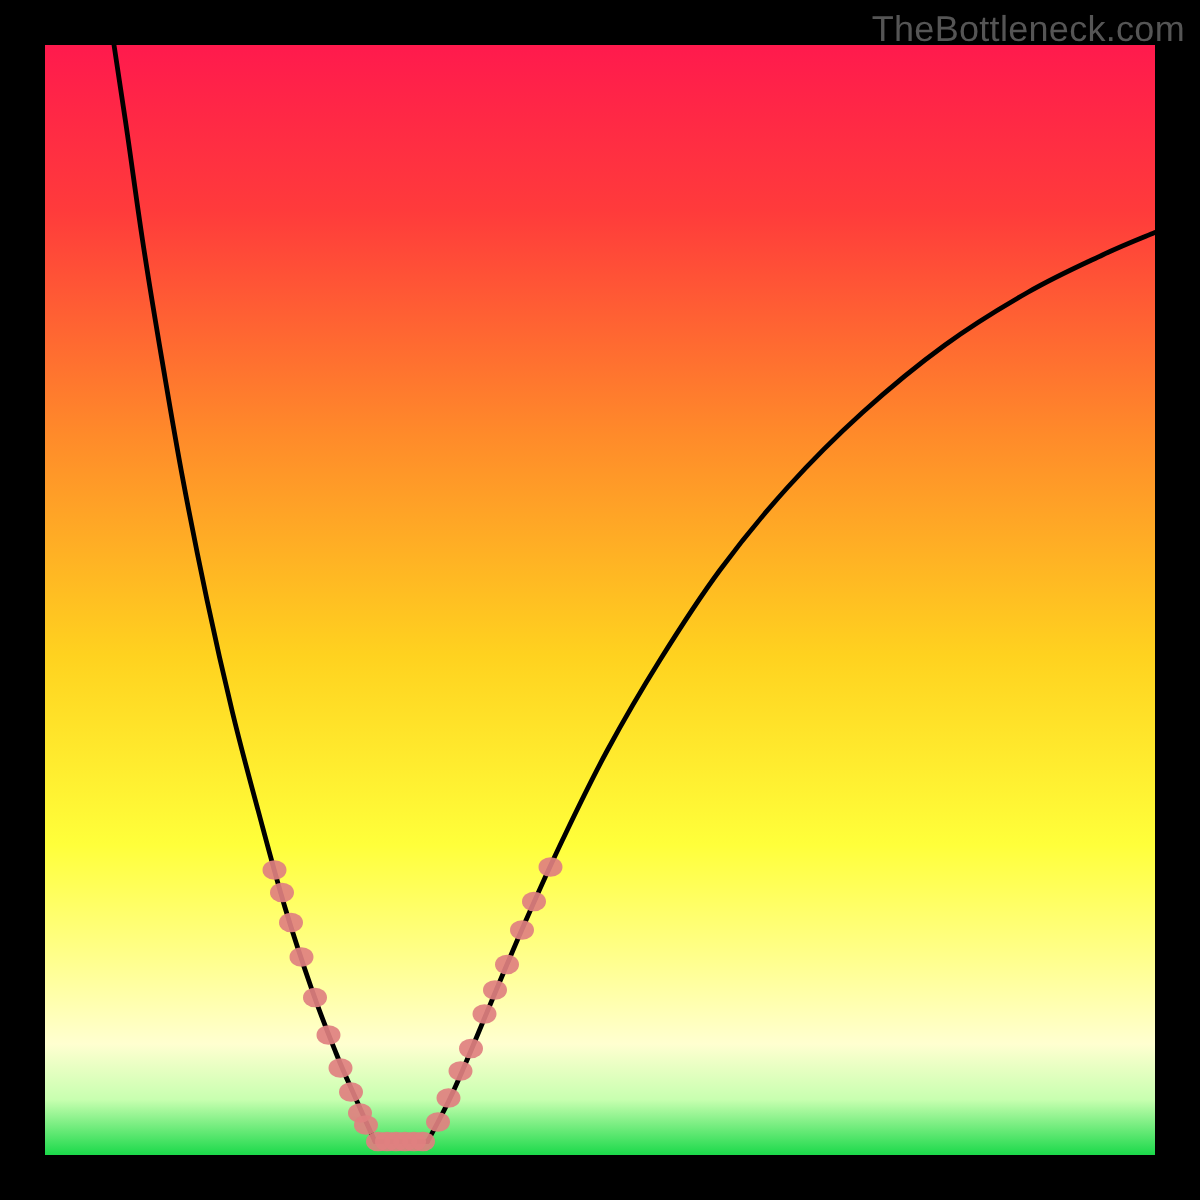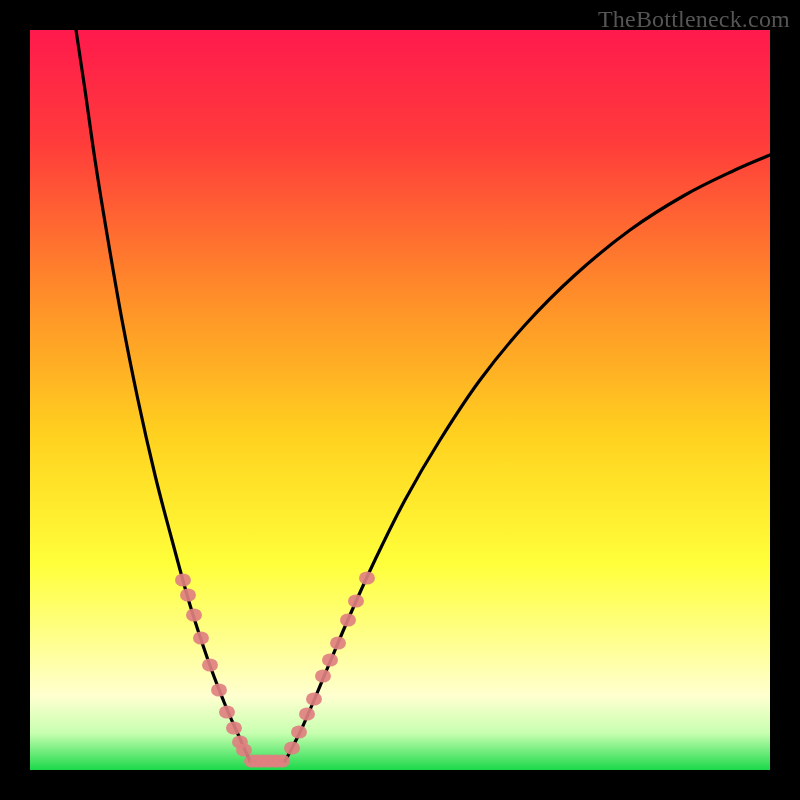--- a/index.html
+++ b/index.html
@@ -15,21 +15,21 @@
     left: 30px;
     top: 30px;
     width: 740px;
     height: 740px;
     overflow: hidden;
   }
   .watermark {
     position: absolute;
     top: 6px;
     right: 10px;
-    font-family: Liberation Serif, serif;
+    font-family: Liberation Sans, sans-serif;
     font-size: 24px;
     font-weight: 400;
     color: #555;
     letter-spacing: 0.2px;
   }
   svg { display: block; }
 </style>
 </head>
 <body>
 

